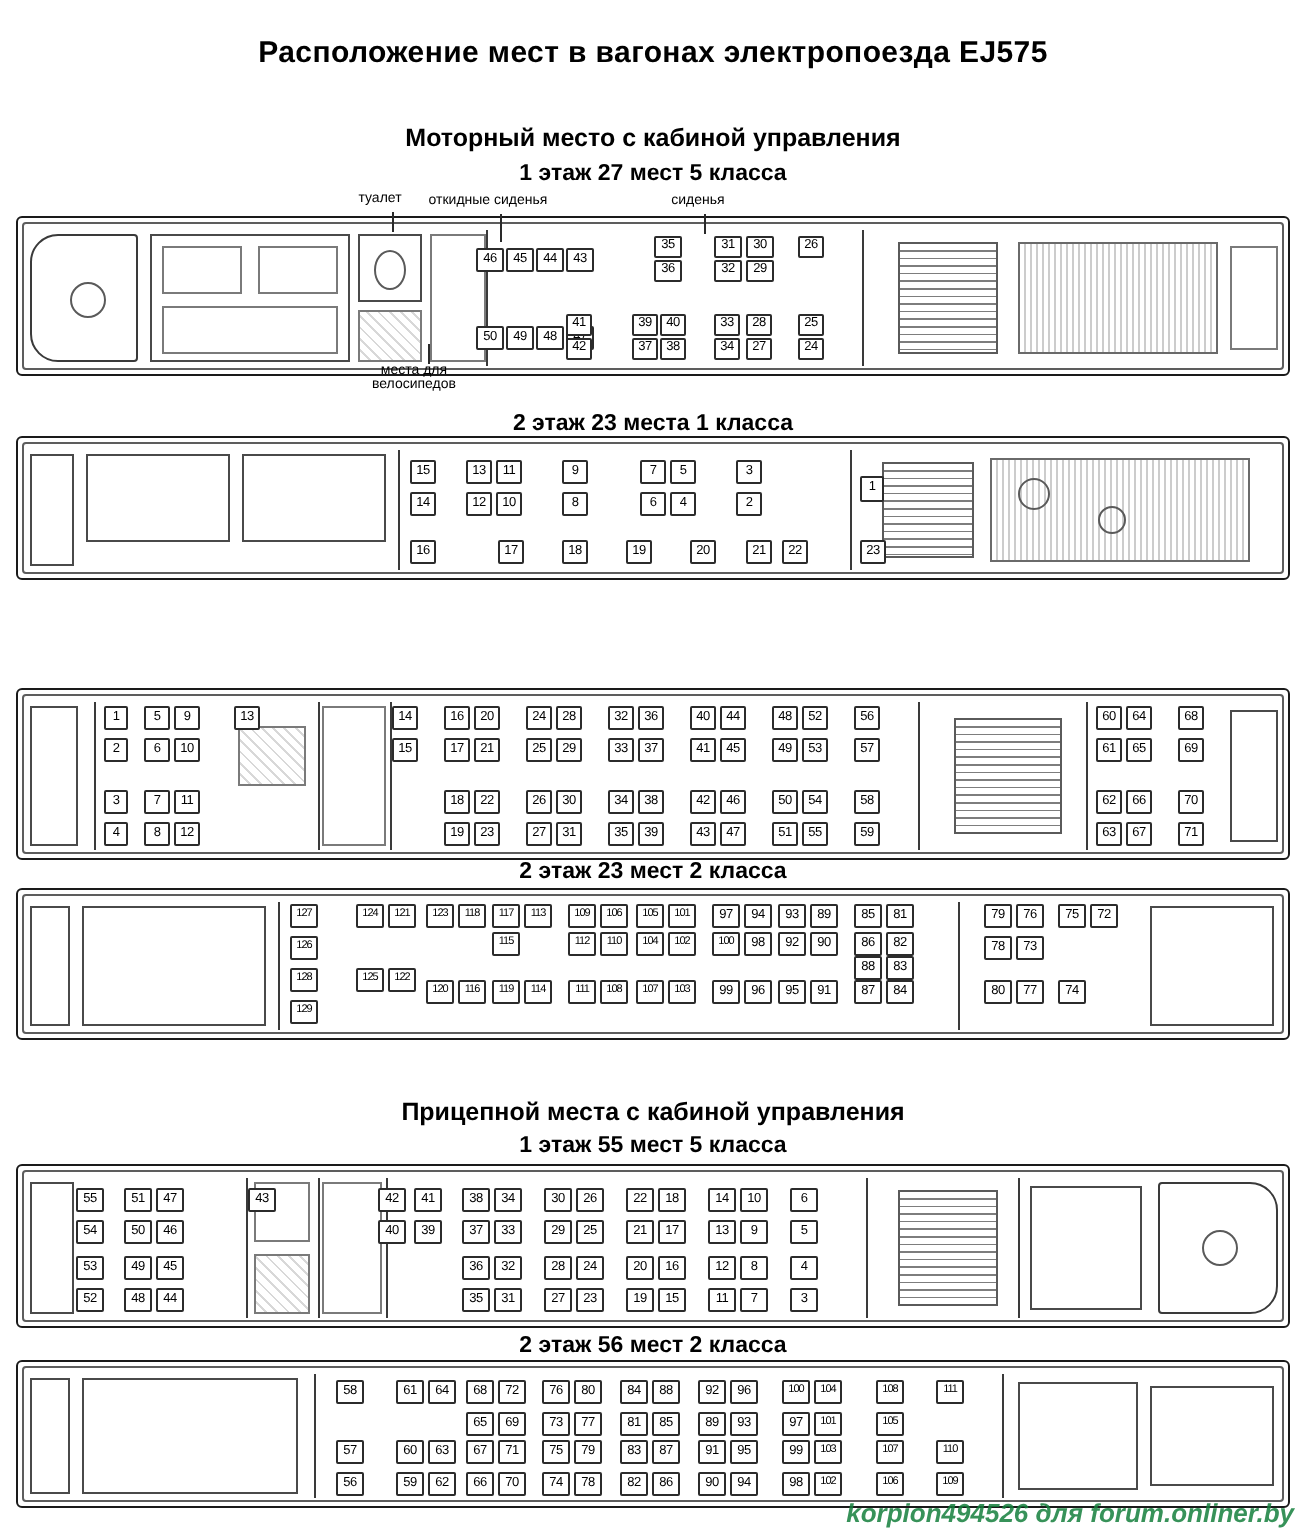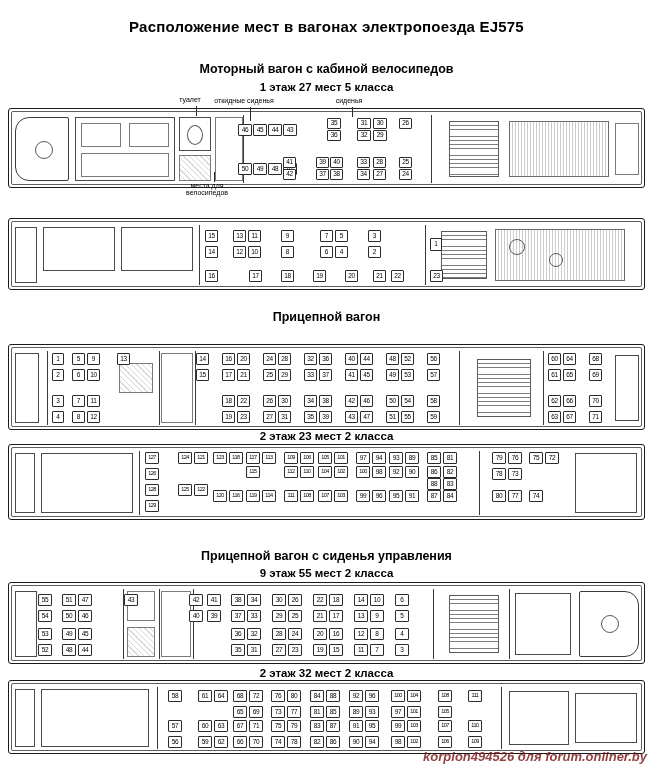--- a/index.html
+++ b/index.html
@@ -72,31 +72,31 @@
   .seat.s{font-size:5.5px;letter-spacing:-0.5px;}
   .table{
     position:absolute;box-sizing:border-box;border:1px solid #5a5a5a;background:#fff;
   }
 
   .leader{position:absolute;background:#2a2a2a;}
 
   .watermark{
     position:absolute;right:6px;bottom:4px;
     font-size:13px;font-weight:bold;font-style:italic;
-    color:#7f1d1d;opacity:.85;white-space:nowrap;
+    color:#15803d;opacity:.85;white-space:nowrap;
   }
 </style>
 </head>
 <body>
 
 <div class="page">
 
   <div class="title">Расположение мест в вагонах электропоезда EJ575</div>
 
-  <div class="section-title" style="top:62px">Моторный вагон с кабиной велосипедов</div>
+  <div class="section-title" style="top:62px">Моторный место с кабиной управления</div>
   <div class="floor-title" style="top:81px">1 этаж  27 мест 5 класса</div>
 
   <div class="car" style="left:8px;top:108px;width:637px;height:80px">
     <div class="inner"></div>
     <div class="cab left" style="left:6px;top:8px;width:54px;height:64px"></div>
     <div class="circle" style="left:26px;top:32px;width:16px;height:16px"></div>
     <div class="room" style="left:66px;top:8px;width:100px;height:64px"></div>
     <div class="room thin" style="left:72px;top:14px;width:40px;height:24px"></div>
     <div class="room thin" style="left:120px;top:14px;width:40px;height:24px"></div>
     <div class="room thin" style="left:72px;top:44px;width:88px;height:24px"></div>
@@ -115,34 +115,34 @@
   <div class="note" style="left:168px;top:96px;width:44px">туалет</div>
   <div class="note" style="left:208px;top:97px;width:72px">откидные сиденья</div>
   <div class="note" style="left:326px;top:97px;width:46px">сиденья</div>
   <div class="note" style="left:176px;top:182px;width:62px;white-space:pre-line">места для
 велосипедов</div>
   <div class="leader" style="left:196px;top:106px;width:1px;height:10px"></div>
   <div class="leader" style="left:250px;top:107px;width:1px;height:14px"></div>
   <div class="leader" style="left:352px;top:107px;width:1px;height:10px"></div>
   <div class="leader" style="left:214px;top:172px;width:1px;height:10px"></div>
 
+  <div class="floor-title" style="top:206px">2 этаж  23 места 1 класса</div>
   <div class="car" style="left:8px;top:218px;width:637px;height:72px">
     <div class="inner"></div>
     <div class="room" style="left:6px;top:8px;width:22px;height:56px"></div>
     <div class="room" style="left:34px;top:8px;width:72px;height:44px"></div>
     <div class="room" style="left:112px;top:8px;width:72px;height:44px"></div>
     <div class="wall" style="left:190px;top:6px;width:1px;height:60px"></div>
     <div class="wall" style="left:416px;top:6px;width:1px;height:60px"></div>
     <div class="stair" style="left:432px;top:12px;width:46px;height:48px"></div>
     <div class="equip" style="left:486px;top:10px;width:130px;height:52px"></div>
     <div class="circle" style="left:500px;top:20px;width:14px;height:14px"></div>
     <div class="circle" style="left:540px;top:34px;width:12px;height:12px"></div>
   </div>
 
-  <div class="section-title" style="top:310px">Прицепной вагон</div>
 
   <div class="car" style="left:8px;top:344px;width:637px;height:86px">
     <div class="inner"></div>
     <div class="room" style="left:6px;top:8px;width:24px;height:70px"></div>
     <div class="wall" style="left:38px;top:6px;width:1px;height:74px"></div>
     <div class="hatch" style="left:110px;top:18px;width:34px;height:30px"></div>
     <div class="wall" style="left:150px;top:6px;width:1px;height:74px"></div>
     <div class="room thin" style="left:152px;top:8px;width:32px;height:70px"></div>
     <div class="wall" style="left:186px;top:6px;width:1px;height:74px"></div>
     <div class="wall" style="left:450px;top:6px;width:1px;height:74px"></div>
@@ -154,41 +154,41 @@
   <div class="floor-title" style="top:430px">2 этаж  23 мест 2 класса</div>
   <div class="car" style="left:8px;top:444px;width:637px;height:76px">
     <div class="inner"></div>
     <div class="room" style="left:6px;top:8px;width:20px;height:60px"></div>
     <div class="room" style="left:32px;top:8px;width:92px;height:60px"></div>
     <div class="wall" style="left:130px;top:6px;width:1px;height:64px"></div>
     <div class="wall" style="left:470px;top:6px;width:1px;height:64px"></div>
     <div class="room" style="left:566px;top:8px;width:62px;height:60px"></div>
   </div>
 
-  <div class="section-title" style="top:549px">Прицепной вагон с сиденья управления</div>
-  <div class="floor-title" style="top:567px">9 этаж  55 мест 2 класса</div>
+  <div class="section-title" style="top:549px">Прицепной места с кабиной управления</div>
+  <div class="floor-title" style="top:567px">1 этаж  55 мест 5 класса</div>
 
   <div class="car" style="left:8px;top:582px;width:637px;height:82px">
     <div class="inner"></div>
     <div class="room" style="left:6px;top:8px;width:22px;height:66px"></div>
     <div class="wall" style="left:114px;top:6px;width:1px;height:70px"></div>
     <div class="room thin" style="left:118px;top:8px;width:28px;height:30px"></div>
     <div class="hatch" style="left:118px;top:44px;width:28px;height:30px"></div>
     <div class="wall" style="left:150px;top:6px;width:1px;height:70px"></div>
     <div class="room thin" style="left:152px;top:8px;width:30px;height:66px"></div>
     <div class="wall" style="left:184px;top:6px;width:1px;height:70px"></div>
     <div class="wall" style="left:424px;top:6px;width:1px;height:70px"></div>
     <div class="stair" style="left:440px;top:12px;width:50px;height:58px"></div>
     <div class="wall" style="left:500px;top:6px;width:1px;height:70px"></div>
     <div class="room" style="left:506px;top:10px;width:56px;height:62px"></div>
     <div class="cab" style="left:570px;top:8px;width:60px;height:66px"></div>
     <div class="circle" style="left:592px;top:32px;width:16px;height:16px"></div>
   </div>
 
-  <div class="floor-title" style="top:667px">2 этаж  32 мест 2 класса</div>
+  <div class="floor-title" style="top:667px">2 этаж  56 мест 2 класса</div>
   <div class="car" style="left:8px;top:680px;width:637px;height:74px">
     <div class="inner"></div>
     <div class="room" style="left:6px;top:8px;width:20px;height:58px"></div>
     <div class="room" style="left:32px;top:8px;width:108px;height:58px"></div>
     <div class="wall" style="left:148px;top:6px;width:1px;height:62px"></div>
     <div class="wall" style="left:492px;top:6px;width:1px;height:62px"></div>
     <div class="room" style="left:500px;top:10px;width:60px;height:54px"></div>
     <div class="room" style="left:566px;top:12px;width:62px;height:50px"></div>
   </div>
 

